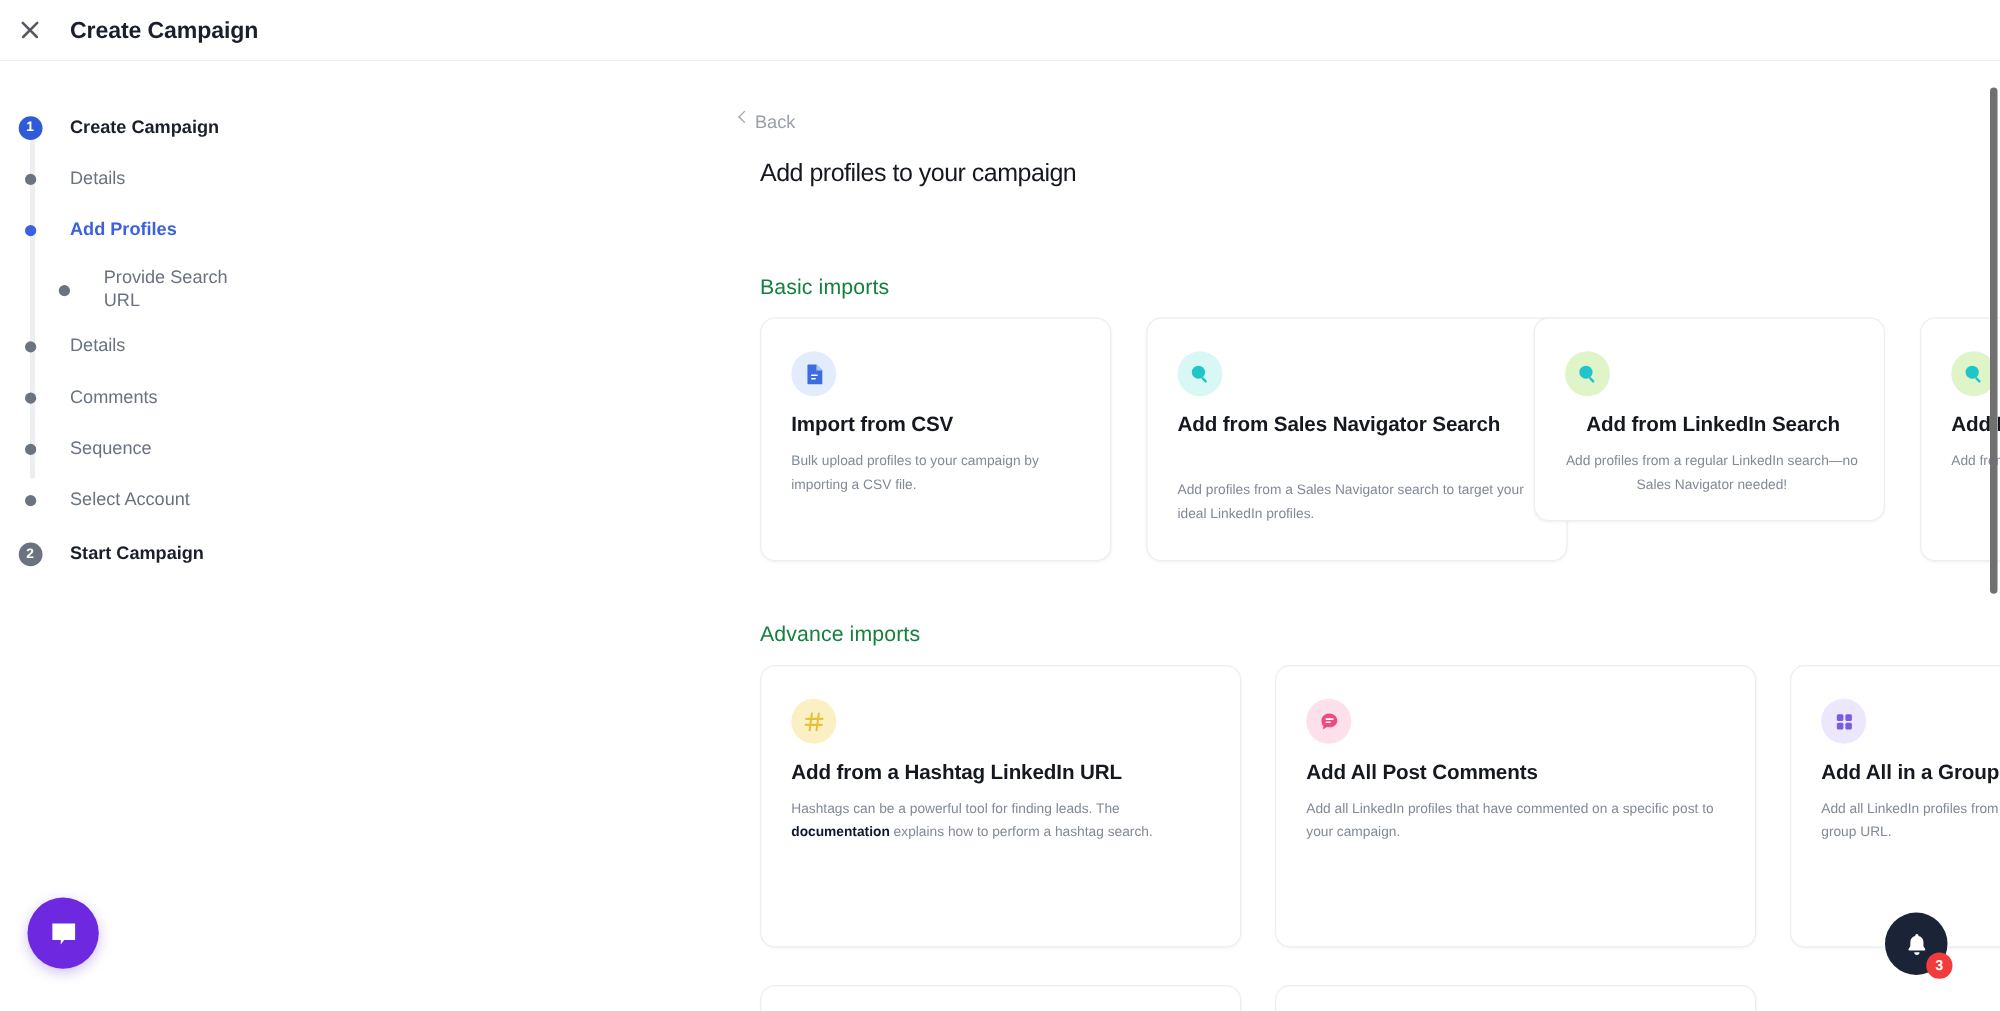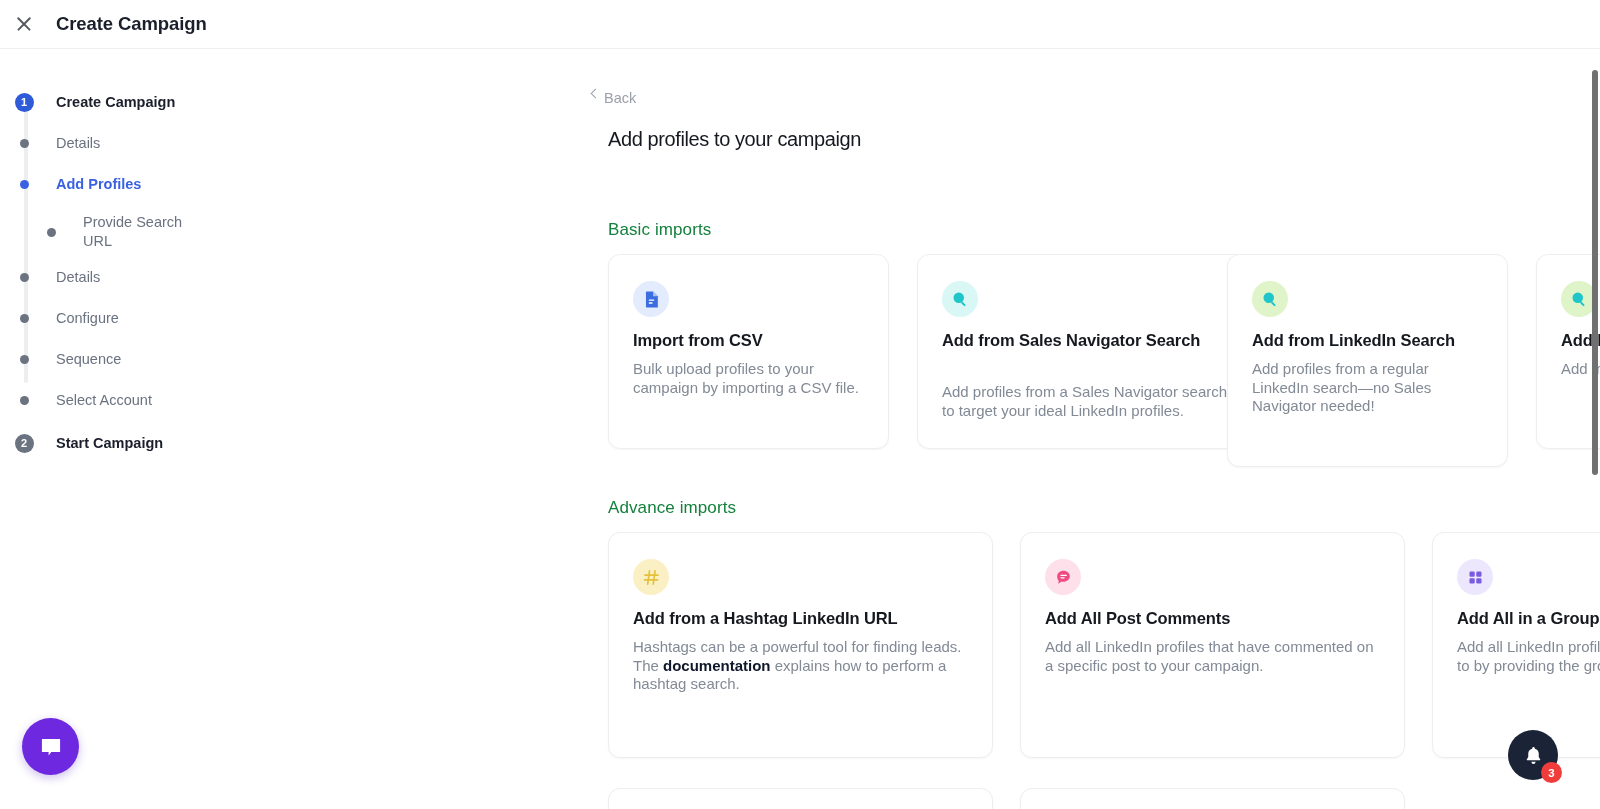--- a/index.html
+++ b/index.html
@@ -103,21 +103,21 @@
     width: 36px; height: 36px; border-radius: 50%;
     display: flex; align-items: center; justify-content: center;
   }
   .card-title {
     position: absolute; left: 24px; top: 74px; right: 18px;
     font-size: 16.5px; font-weight: 700; color: #15191f; line-height: 22px;
     letter-spacing: -0.1px;
   }
   .card-desc {
     position: absolute; left: 24px; right: 20px;
-    font-size: 15px; color: #828a96; line-height: 18.5px;
+    font-size: 11px; color: #828a96; line-height: 18.5px;
   }
   .card-desc b { color: #0f172a; font-weight: 700; }
 
   
   .chat-fab {
     position: absolute; left: 22px; top: 718px;
     width: 57px; height: 57px; border-radius: 50%;
     background: #6d28e0; display: flex; align-items: center; justify-content: center;
     cursor: pointer; box-shadow: 0 3px 10px rgba(80,30,190,0.28);
   }
@@ -183,21 +183,21 @@
       <span class="marker">
           <span class="dot-sm"></span>
         </span>
       <span class="label">Details</span>
     </div>
 
     <div class="step s6">
       <span class="marker">
           <span class="dot-sm"></span>
         </span>
-      <span class="label">Configure</span>
+      <span class="label">Comments</span>
     </div>
 
     <div class="step s7">
       <span class="marker">
           <span class="dot-sm"></span>
         </span>
       <span class="label">Sequence</span>
     </div>
 
     <div class="step s8">
@@ -244,21 +244,21 @@
     <span class="card-icon" style="background:#d9f7f5;">
       <svg width="20" height="20" viewBox="0 0 24 24" aria-hidden="true">
         <circle cx="10.5" cy="10.5" r="6.3" fill="#1fc5c8"></circle>
         <rect x="14.6" y="14.8" width="6.4" height="2.4" rx="1.2" fill="#1fc5c8" transform="rotate(45 14.6 14.8)"></rect>
       </svg>
     </span>
     <div class="card-title">Add from Sales Navigator Search</div>
     <div class="card-desc" style="top:128px;">Add profiles from a Sales Navigator search to target your ideal LinkedIn profiles.</div>
   </div>
 
-  <div class="card" style="left:927px; top:205px; width:281px; height:213px;">
+  <div class="card" style="left:927px; top:205px; width:281px; height:163px;text-align:center;">
     <span class="card-icon" style="background:#dff4c8;">
       <svg width="20" height="20" viewBox="0 0 24 24" aria-hidden="true">
         <circle cx="10.5" cy="10.5" r="6.3" fill="#1fc5c8"></circle>
         <rect x="14.6" y="14.8" width="6.4" height="2.4" rx="1.2" fill="#1fc5c8" transform="rotate(45 14.6 14.8)"></rect>
       </svg>
     </span>
     <div class="card-title">Add from LinkedIn Search</div>
     <div class="card-desc" style="top:105px;">Add profiles from a regular LinkedIn search—no Sales Navigator needed!</div>
   </div>
 

